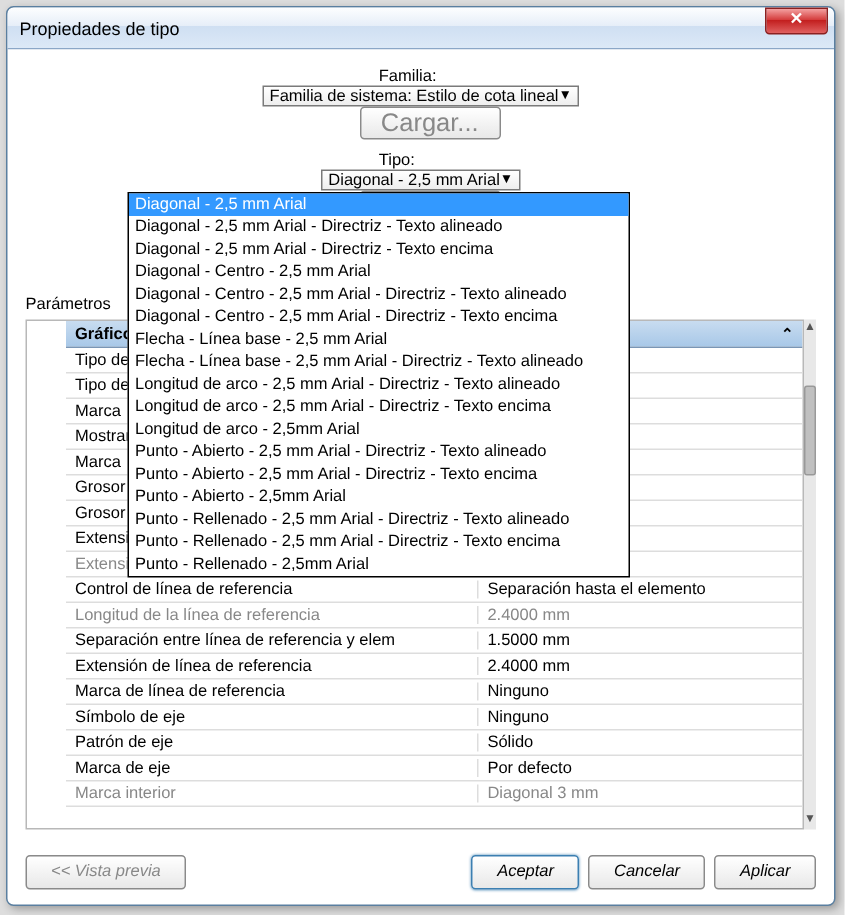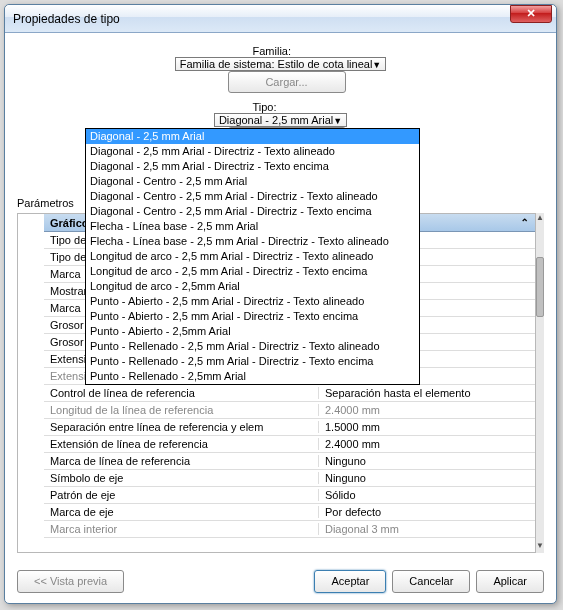--- a/index.html
+++ b/index.html
@@ -8,44 +8,44 @@
 .win { position: absolute; left: 4px; top: 4px; width: 553px; height: 600px; background: #fff; border: 1px solid #5a7fa0; border-radius: 5px; box-shadow: 2px 2px 6px rgba(0,0,0,0.3); }
 
 .titlebar { height: 28px; background: linear-gradient(#fdfeff,#e6eef8 45%,#cfdff2 46%,#dce9f7); border-bottom: 1px solid #8ba7c7; border-radius: 5px 5px 0 0; display: flex; align-items: center; padding: 0 4px 0 8px; }
 .titlebar .title { font-size: 12px; color: #000; flex: 1; }
 .closebtn { width: 42px; height: 18px; background: linear-gradient(#f3a0a0,#d43c3c 45%,#c21d1d 46%,#e06060); border: 1px solid #8b2020; border-radius: 0 0 3px 3px; color: #fff; font-size: 11px; text-align: center; line-height: 14px; margin-top: -10px; font-weight: bold; cursor: pointer; }
 
 .body { position: absolute; top: 28px; left: 0; right: 0; bottom: 0; padding: 12px; }
 
 .row { display: flex; align-items: center; margin-bottom: 8px; font-size: 11px; flex-direction: column; }
 .row .lbl { width: 56px; }
-.row .sel { flex: 1; height: 21px; border: 1px solid #7a7a7a; background: linear-gradient(#fff,#eee); font-size: 11px; padding: 0 4px; display: flex; align-items: flex-end; justify-content: space-between; cursor: pointer; }
+.row .sel { flex: 1; height: 21px; border: 1px solid #7a7a7a; background: linear-gradient(#fff,#eee); font-size: 11px; padding: 0 4px; display: flex; align-items: flex-start; justify-content: space-between; cursor: pointer; }
 .row .sel .arr { font-size: 9px; }
-.sidebtn { width: 118px; height: 22px; margin-left: 12px; border: 1px solid #8a8a8a; border-radius: 3px; background: linear-gradient(#fff,#e8e8e8); font-size: 11px; text-align: center; line-height: 20px; cursor: pointer; }
+.sidebtn { width: 94px; height: 22px; margin-left: 12px; border: 1px solid #8a8a8a; border-radius: 3px; background: linear-gradient(#fff,#e8e8e8); font-size: 17px; text-align: center; line-height: 20px; cursor: pointer; }
 .sidebtn.dis { color: #888; }
 
 .dropdown { position: absolute; left: 80px; top: 95px; width: 335px; border: 1px solid #000; background: #fff; z-index: 50; font-size: 11px; }
 .dropdown .opt { padding: 1px 4px; line-height: 13px; cursor: pointer; white-space: nowrap; overflow: hidden; }
 .dropdown .opt.sel { background: #3399ff; color: #fff; }
 
 .paramlbl { font-size: 11px; margin-top: 18px; }
 
 .gridwrap { position: absolute; left: 12px; top: 180px; right: 20px; bottom: 50px; border: 1px solid #b8b8b8; overflow: hidden; padding-left: 26px; }
 .scrollbar { position: absolute; right: 12px; top: 180px; bottom: 50px; width: 8px; background: #e8e8e8; }
 .scrollbar .thumb { position: absolute; top: 44px; left: 0; right: 0; height: 60px; background: #c0c0c0; border: 1px solid #999; border-radius: 2px; }
 .scrollbar .arr { position: absolute; left: 0; right: 0; height: 12px; font-size: 8px; text-align: center; color: #555; }
 
 .ghdr { background: linear-gradient(#c8dcf0,#a8c8e8); border-bottom: 1px solid #7a96b5; padding: 2px 6px; font-size: 11px; font-weight: bold; display: flex; justify-content: space-between; align-items: center; height: 18px; }
 .grow { display: flex; border-bottom: 1px solid #ddd; font-size: 11px; height: 17px; align-items: center; }
 .grow .c1 { width: 56%; padding: 0 6px; border-right: 1px solid #ddd; white-space: nowrap; overflow: hidden; }
 .grow .c2 { flex: 1; padding: 0 6px; white-space: nowrap; overflow: hidden; }
 .grow.mut .c1, .grow.mut .c2 { color: #888; }
 
 .footer { position: absolute; left: 12px; right: 12px; bottom: 10px; display: flex; align-items: center; }
-.fbtn { height: 23px; padding: 0 16px; border: 1px solid #8a8a8a; border-radius: 3px; background: linear-gradient(#fff,#e8e8e8); font-size: 11px; line-height: 21px; text-align: center; cursor: pointer; margin-left: 6px; }
+.fbtn { height: 23px; padding: 0 16px; border: 1px solid #8a8a8a; border-radius: 3px; background: linear-gradient(#fff,#e8e8e8); font-size: 11px; line-height: 21px; text-align: center; cursor: pointer; margin-left: 6px; font-style: italic; }
 .fbtn.def { border: 1px solid #3c7fb1; box-shadow: 0 0 2px #3c7fb1; }
 .fbtn.prev { color: #888; margin-left: 0; }
 .spacer { flex: 1; }
 </style>
 </head>
 <body>
 
 <div class="win">
   <div class="titlebar">
     <span class="title">Propiedades de tipo</span>

